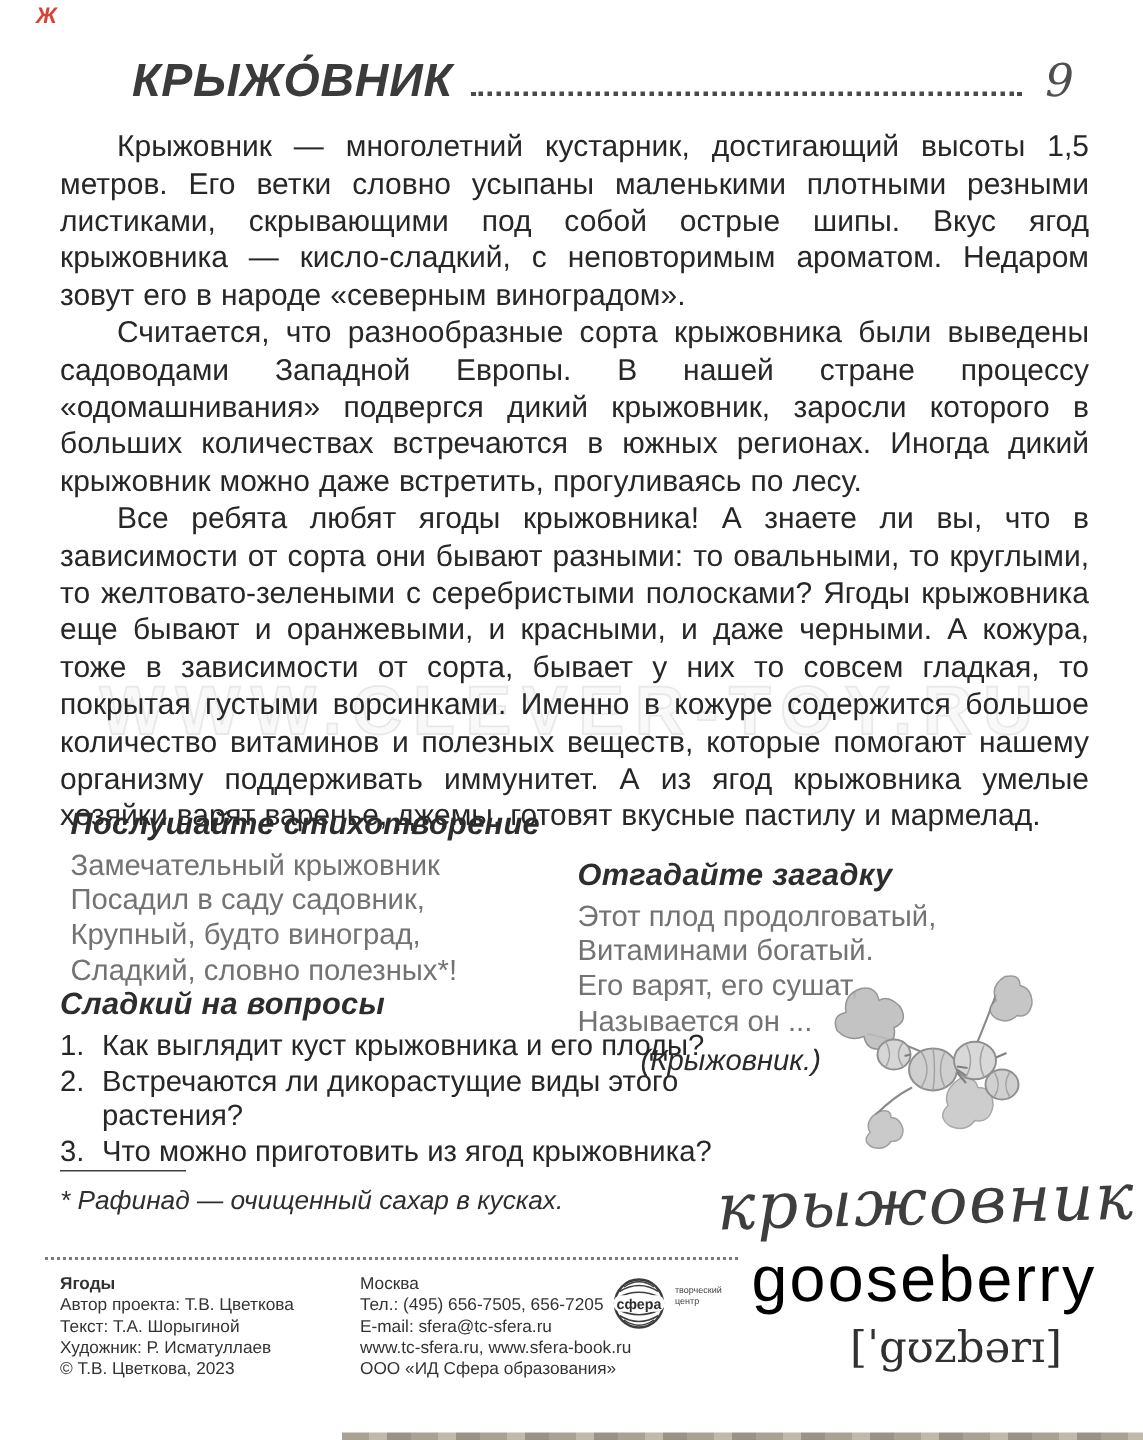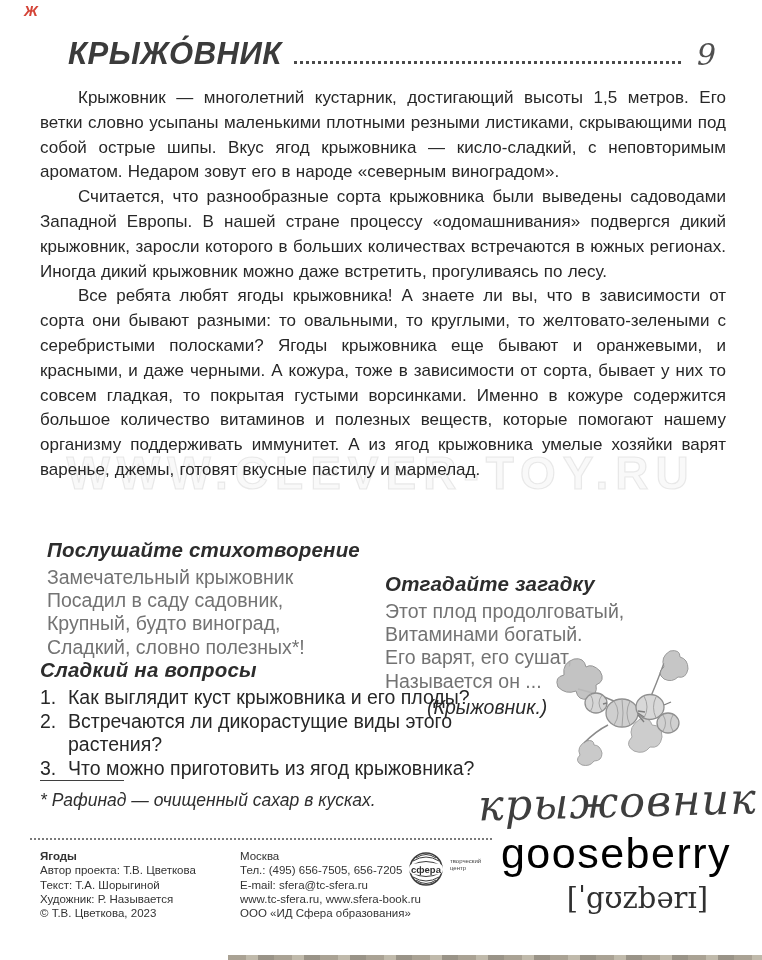--- a/index.html
+++ b/index.html
@@ -15,42 +15,42 @@
     font:italic 700 15px "Liberation Sans", sans-serif;
     color:#d03022; opacity:.9;
   }
   
   .header {
     position:absolute; top:36px; left:68px; right:36px;
     display:flex; align-items:flex-end;
   }
   .title {
     font:italic 700 31px "Liberation Sans", sans-serif;
-    color:#3b3b3b; letter-spacing:.5px; white-space:nowrap;
+    color:#3b3b3b; letter-spacing:.5px; white-space:nowrap;margin-left:20px;
   }
   .leader {
     flex:1; height:0; border-bottom:3.2px dotted #4a4a4a;
     margin:0 16px 8px 12px;
   }
   .page-number {
     font:italic 400 30px "DejaVu Serif", serif;
     color:#4f4f4f; margin-bottom:0; padding-right:10px;
   }
   
   .watermark {
     position:absolute; top:446px; left:0; right:0;
     text-align:center; font:700 46px "Liberation Sans", sans-serif;
     letter-spacing:7px; color:rgba(145,145,145,.10);
     -webkit-text-stroke:1.2px rgba(150,150,150,.35);
     opacity:.55; pointer-events:none; white-space:nowrap;
   }
   
   .article { position:absolute; top:86px; left:40px; width:686px; }
   .article p {
-    font-size:17px; line-height:24.8px; text-align:justify;
+    font-size:20px; line-height:24.8px; text-align:justify;
     text-indent:38px; color:#272727; word-spacing:.5px;
   }
   
   .sec-h {
     font:italic 700 20.5px "Liberation Sans", sans-serif;
     color:#2d2d2d; margin-bottom:4px; letter-spacing:.2px;
   }
   .sec-line { font-size:19.5px; line-height:23.2px; color:#737373; }
   .poem { position:absolute; left:47px; top:538px; width:348px; }
   .riddle { position:absolute; left:385px; top:538px; width:350px;margin-top:34px; }
@@ -214,21 +214,21 @@
     <div class="vocab-tr">[ˈgʊzbərɪ]</div>
   </aside>
 
   <div class="dotted-sep"></div>
 
   <footer class="colophon">
     <div class="col-series">
       <div class="bold">Ягоды</div>
       <div>Автор проекта: Т.В. Цветкова</div>
       <div>Текст: Т.А. Шорыгиной</div>
-      <div>Художник: Р. Называется</div>
+      <div>Художник: Р. Исматуллаев</div>
       <div>© Т.В. Цветкова, 2023</div>
     </div>
     <div class="col-contact">
       <div>Москва</div>
       <div>Тел.: (495) 656-7505, 656-7205</div>
       <div>E-mail: sfera@tc-sfera.ru</div>
       <div>www.tc-sfera.ru, www.sfera-book.ru</div>
       <div>ООО «ИД Сфера образования»</div>
     </div>
     <div class="logo">

